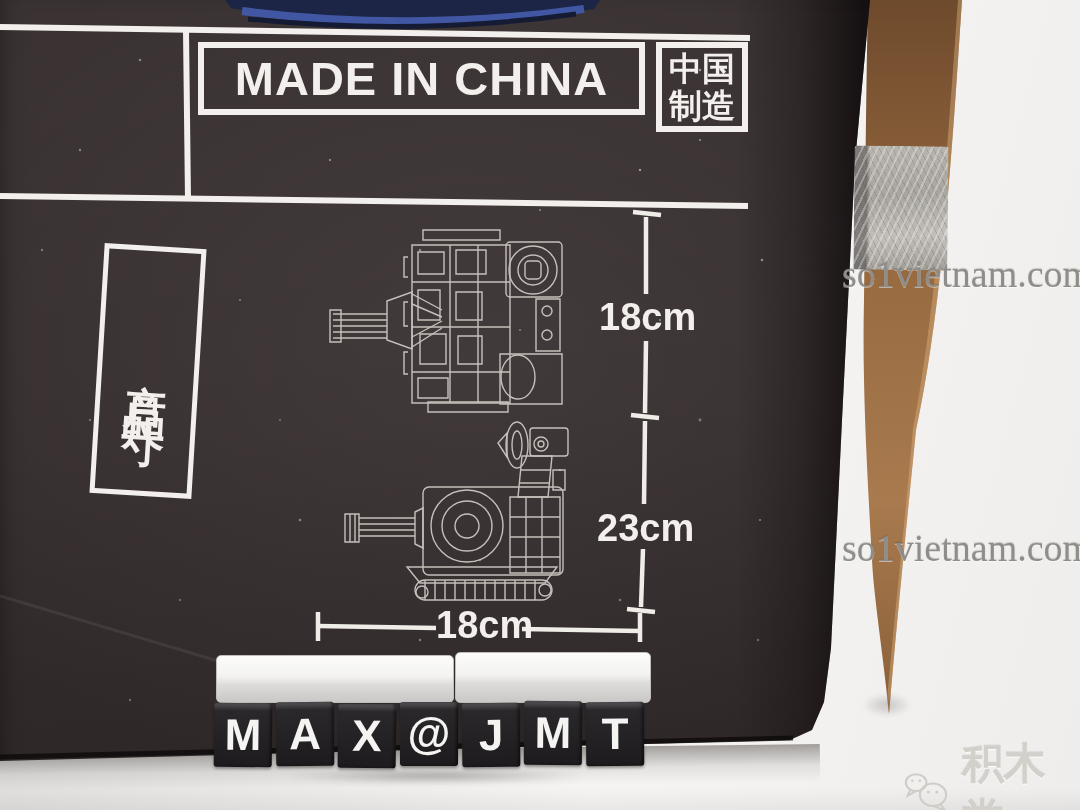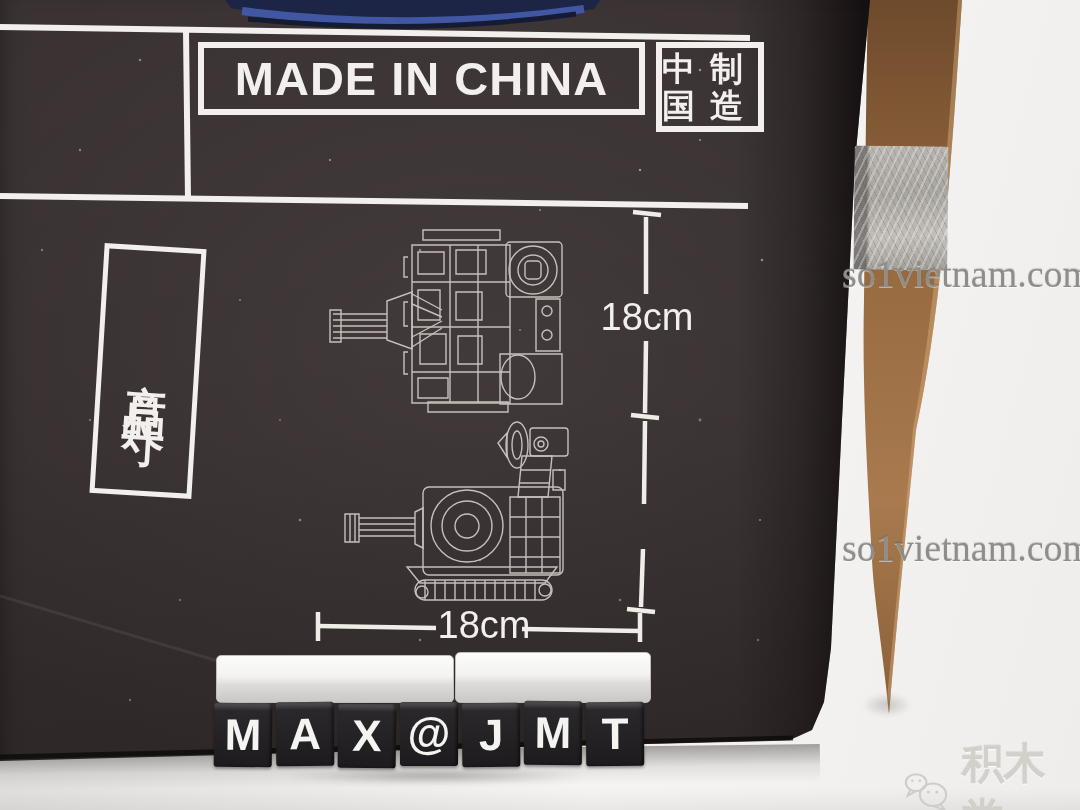--- a/index.html
+++ b/index.html
@@ -43,33 +43,33 @@
       linear-gradient(to right,rgba(45,38,37,0.45) 0 12px,transparent 16px),
       linear-gradient(175deg,#bcbbb6,#a9a8a3 40%,#c4c3be 72%,#9e9d98);
     border-radius:3px;opacity:0.96;}
 
   
   .frame-svg{left:0;top:0;z-index:5;}
 
   .mic-box{left:198px;top:42px;width:447px;height:73px;z-index:5;border:6px solid var(--print);
     box-sizing:border-box;display:flex;align-items:center;justify-content:center;}
   .mic-box span{color:var(--print);font-size:47px;font-weight:bold;letter-spacing:1px;}
-  .cn-box{left:656px;top:42px;width:108px;height:90px;z-index:5;border:6px solid var(--print);
-    box-sizing:border-box;display:flex;flex-direction:row;align-items:center;justify-content:center;}
+  .cn-box{left:656px;top:42px;width:92px;height:90px;z-index:5;border:6px solid var(--print);
+    box-sizing:border-box;display:flex;flex-direction:column;align-items:center;justify-content:center;}
   .cn-box div{color:var(--print);font-size:33px;font-weight:bold;line-height:37px;}
 
   .size-box{left:97px;top:246px;width:102px;height:250px;z-index:5;border:5px solid var(--print);
     box-sizing:border-box;transform:rotate(3.5deg);display:flex;align-items:center;justify-content:center;}
   .size-box span{writing-mode:vertical-rl;color:var(--print);font-size:43px;font-weight:bold;
     letter-spacing:13px;margin-top:10px;}
 
   .drawing{z-index:5;}
   .drawing *{vector-effect:non-scaling-stroke;}
 
-  .dim{z-index:6;color:var(--print);font-size:38px;font-weight:normal;text-align:center;width:96px;}
+  .dim{z-index:6;color:var(--print);font-size:38px;font-weight:bold;text-align:center;width:96px;}
   .dim-top{left:599px;top:296px;}
   .dim-23{left:597px;top:507px;}
   .dim-wb{left:436px;top:604px;}
 
   
   .logo-svg{left:0;top:0;z-index:5;}
 
   
   .brick{z-index:6;border:1px solid #bfbebc;border-radius:5px;box-sizing:border-box;
     background:linear-gradient(180deg,#fcfcfb 0%,#f3f2f1 45%,#dddcda 62%,#c9c8c6 100%);}
@@ -254,20 +254,21 @@
       <path d="M20,94 v28 M25,94 v28"></path>
       <path d="M77,147 L227,147 L215,163 L90,163 Z"></path>
       <rect x="85" y="160" width="137" height="20" rx="10"></rect>
       <path d="M95,160 v20 M105,160 v20 M115,160 v20 M125,160 v20 M135,160 v20 M145,160 v20 M155,160 v20 M165,160 v20 M175,160 v20 M185,160 v20 M195,160 v20 M205,160 v20"></path>
       <circle cx="92" cy="172" r="6"></circle>
         <circle cx="215" cy="170" r="6"></circle>
     </g>
   </svg>
 
   <div class="abs dim dim-top">18cm</div>
+  <div class="abs dim dim-23">23cm</div>
   <div class="abs dim dim-wb">18cm</div>
 
   <div class="abs tape"></div>
 
   <div class="abs tile-shadow"></div>
   <div class="abs brick brick-l"></div>
   <div class="abs brick brick-r"></div>
   <div class="abs tiles">
     <div class="tile">
         <span>M</span>

